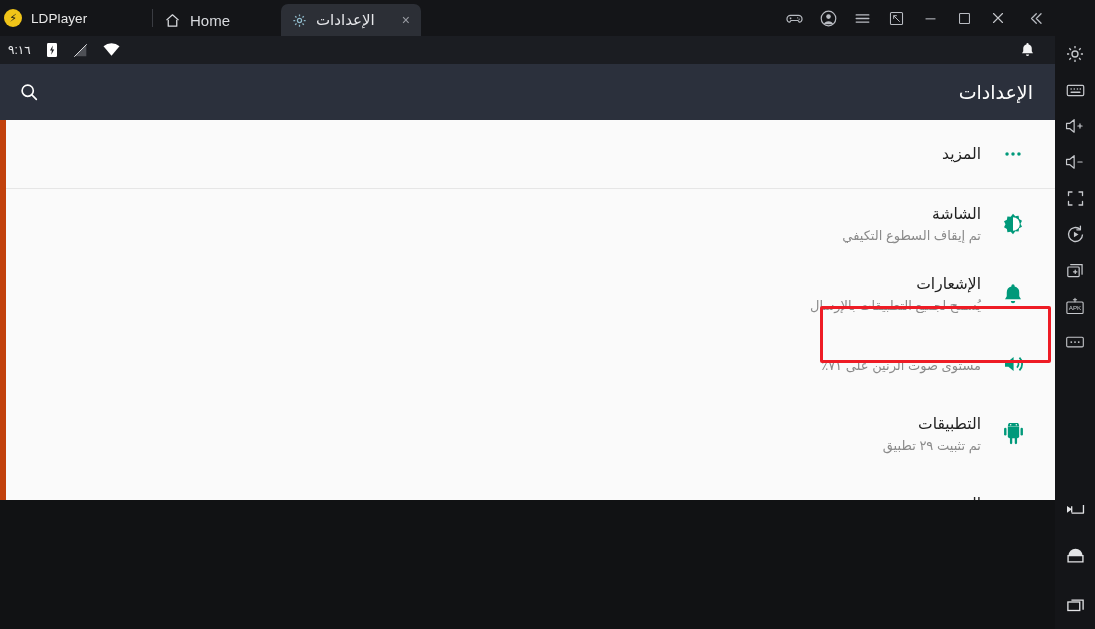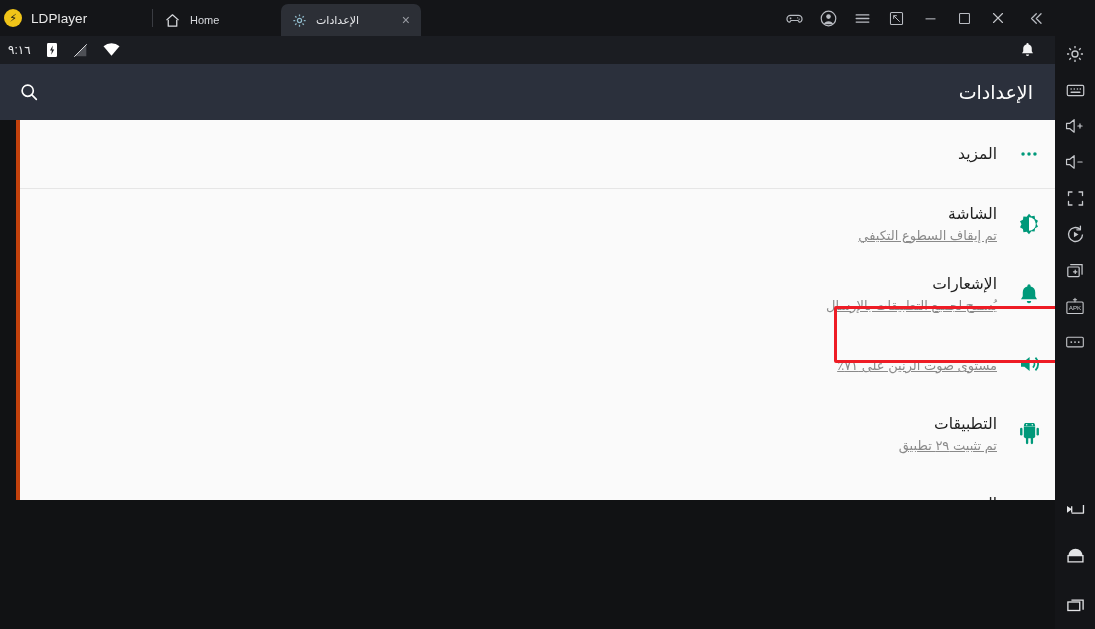--- a/index.html
+++ b/index.html
@@ -31,21 +31,21 @@
     content: "⚡"; position: absolute; inset: 0;
     font-size: 11px; color: #1a1a1a; line-height: 18px; text-align: center;
   }
   .brand-name { color: #e8e8e8; font-size: 13.5px; letter-spacing: .1px; }
   .tabsep { width: 1px; height: 18px; background: #3a3c42; margin-bottom: 9px; flex: 0 0 1px; }
 
   .tab {
     height: 32px; display: flex; align-items: center; gap: 9px;
     padding: 0 11px; border-radius: 7px 7px 0 0; position: relative;
   }
-  .tab .tab-label { font-size: 11px; color: #c9cbd0; white-space: nowrap; }
+  .tab .tab-label { font-size: 15px; color: #c9cbd0; white-space: nowrap; }
   .tab.home { width: 128px; }
   .tab.home .tab-label { color: #d8dade; }
   .tab.active {
     background: #2c2f36; width: 140px; justify-content: space-between;
   }
   .tab.active .tab-label { color: #e6e7ea; }
   .tab-left { display: flex; align-items: center; gap: 9px; }
   .tab-close { color: #9a9da4; font-size: 14px; line-height: 1; cursor: default; }
   .ico { display: inline-flex; align-items: center; justify-content: center; }
 
@@ -76,36 +76,36 @@
   
   .app-header {
     position: absolute; top: 64px; left: 0; width: 1055px; height: 56px;
     background: #2b303c; display: flex; align-items: center;
     padding: 0 22px 0 18px; direction: rtl;
   }
   .app-title { color: #fdfdfd; font-size: 19px; font-weight: 400; }
   .hdr-search { margin-right: auto; color: #ffffff; display: flex; align-items: center; }
 
   .content {
-    position: absolute; top: 120px; left: 16px; width: 1055px; height: 380px;
+    position: absolute; top: 120px; left: 0; width: 1055px; height: 380px;
     background: #fafafa; direction: rtl; overflow: hidden;
-    border-left: 4px solid #c2410c;
+    border-left: 6px solid #c2410c;
   }
   .row {
     display: flex; align-items: center; height: 70px;
     padding: 0 18px 0 20px; gap: 0;
   }
   .row-more { height: 68px; }
   .row-icon {
     width: 48px; flex: 0 0 48px; display: flex; align-items: center; justify-content: center;
     color: #00997a;
   }
   .row-text { flex: 1 1 auto; padding-right: 8px; }
   .row-title { font-size: 15.5px; color: #212121; line-height: 1.25; }
-  .row-sub { font-size: 13px; color: #8a8a8a; margin-top: 4px; line-height: 1.25; text-decoration: underline; }
+  .row-sub { font-size: 13px; color: #8a8a8a; margin-top: 4px; line-height: 1.25; }
   .row-more .row-title { font-size: 15.5px; color: #212121; }
   .divider { height: 1px; background: #e6e6e6; width: 100%; }
   .section-label {
     padding: 16px 20px 8px 20px; font-size: 13.5px; color: #8c8c8c;
   }
   .highlight {
     position: absolute; border: 3px solid #ee1c25; border-radius: 2px;
     pointer-events: none;
   }
 

